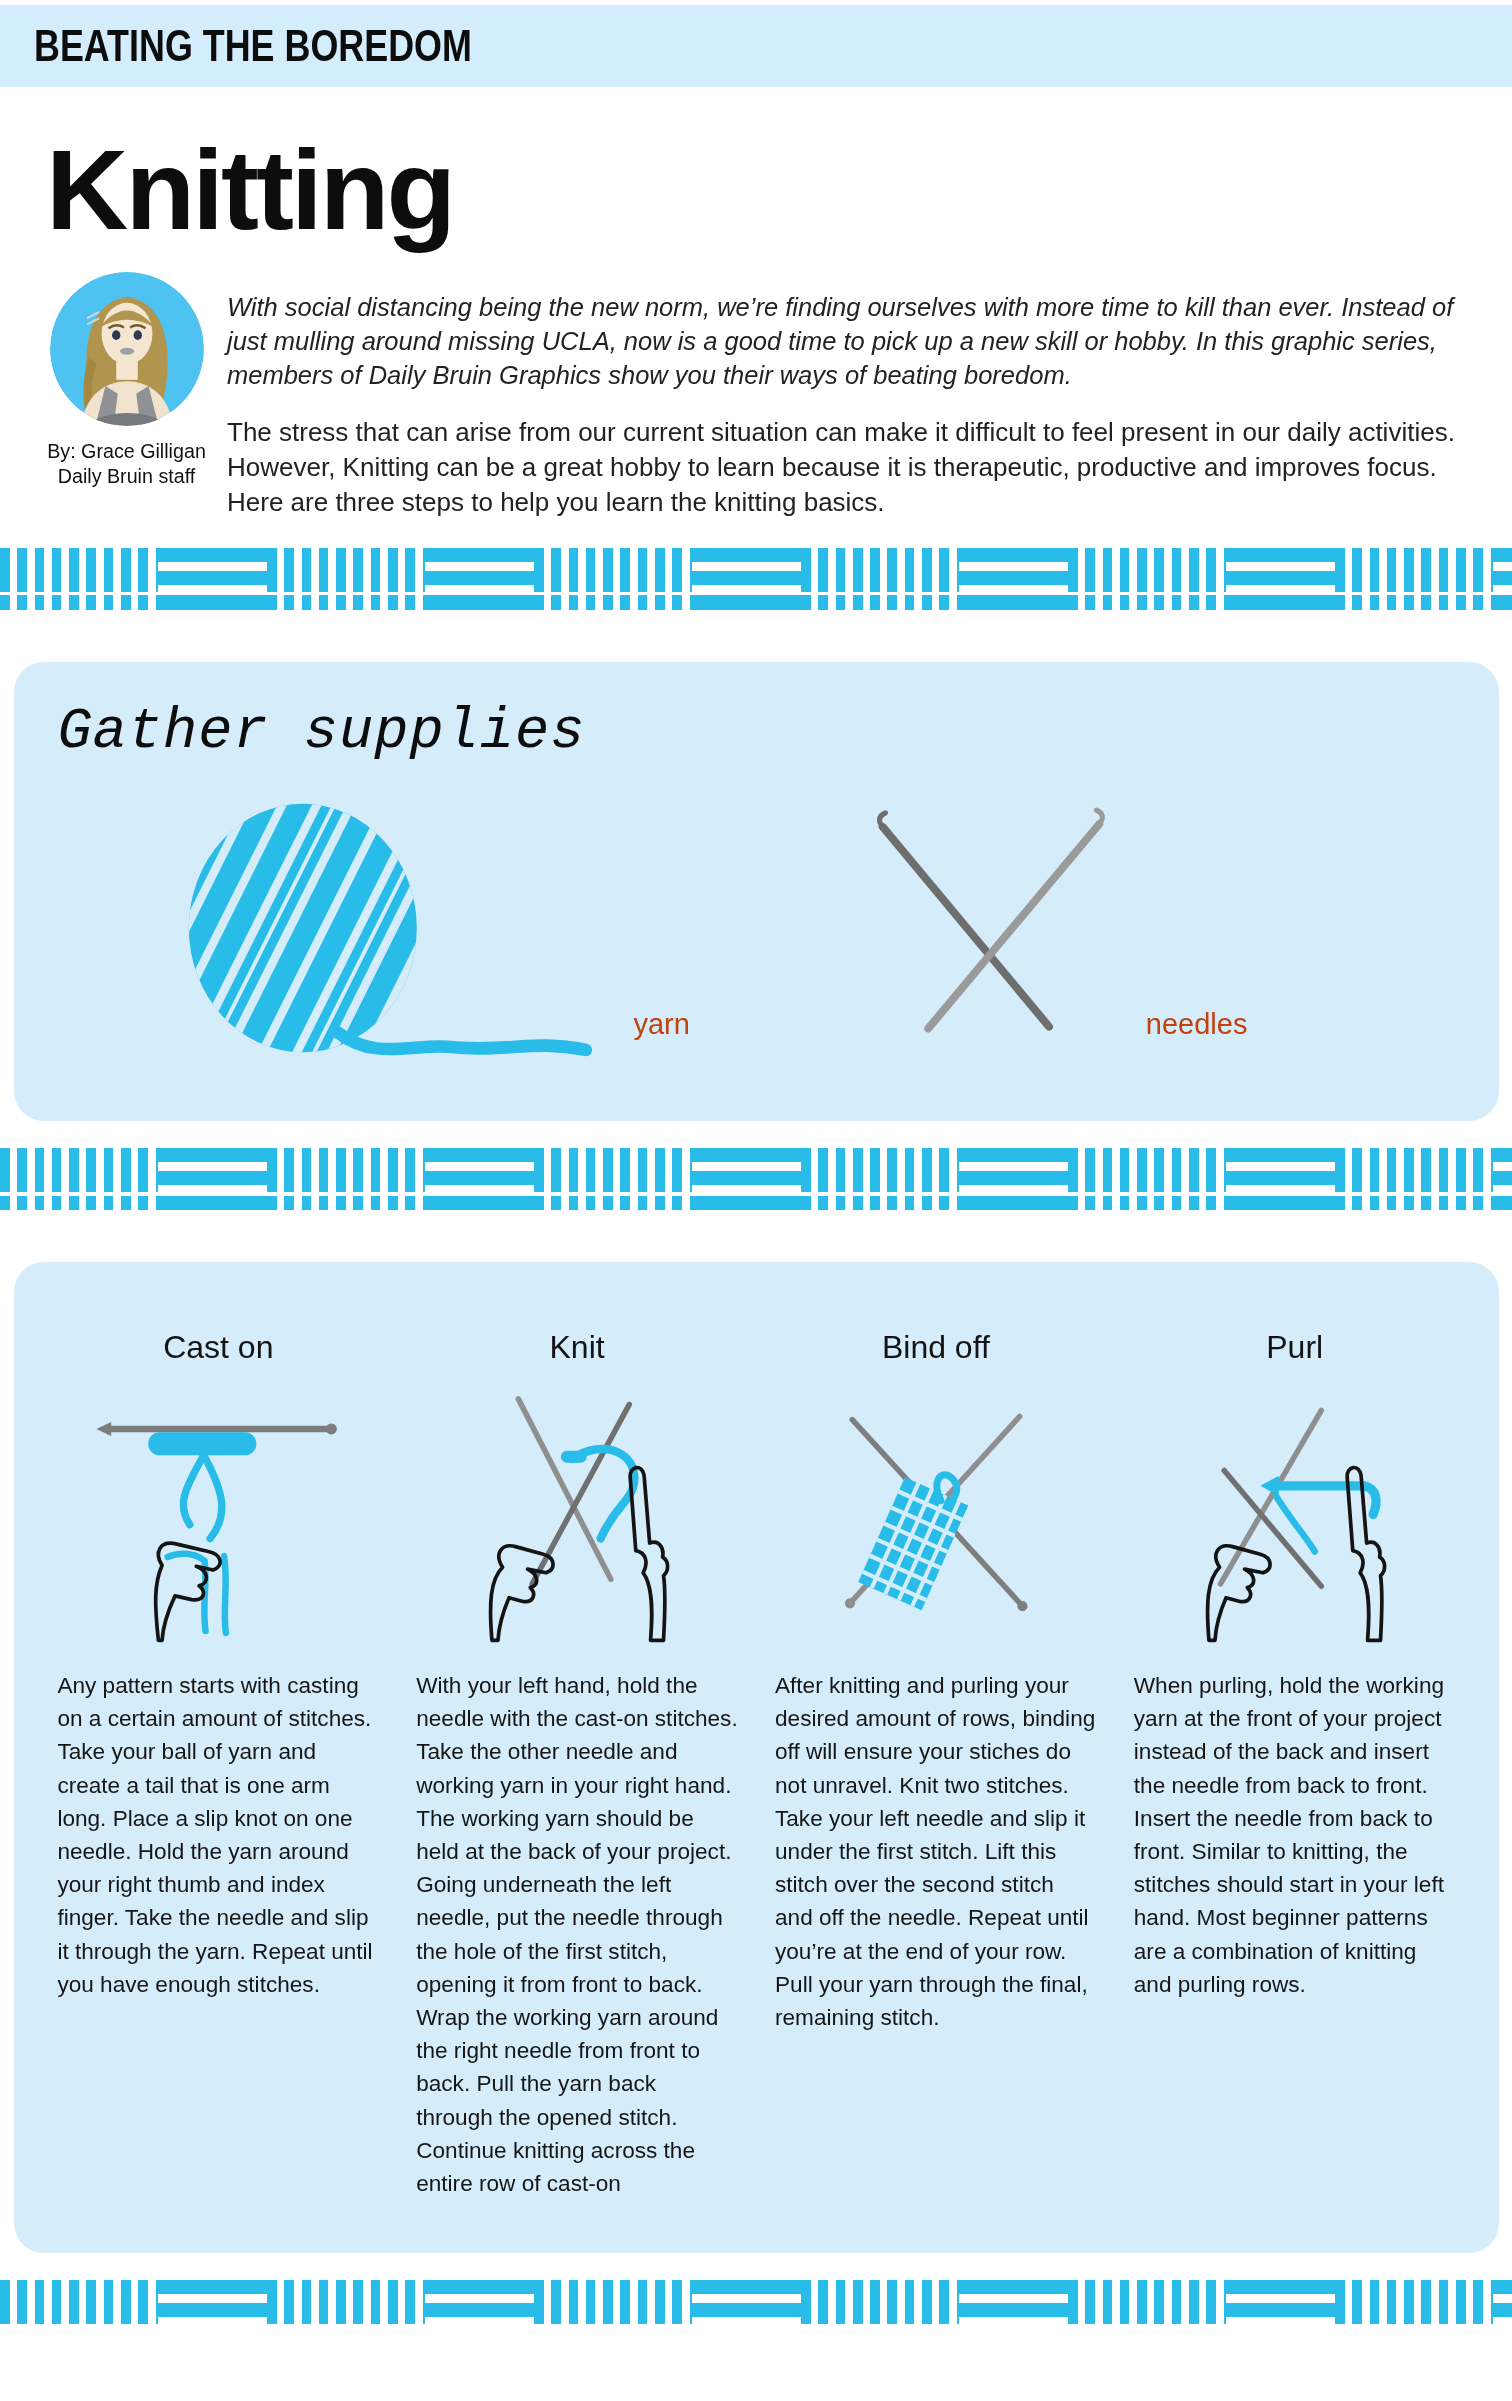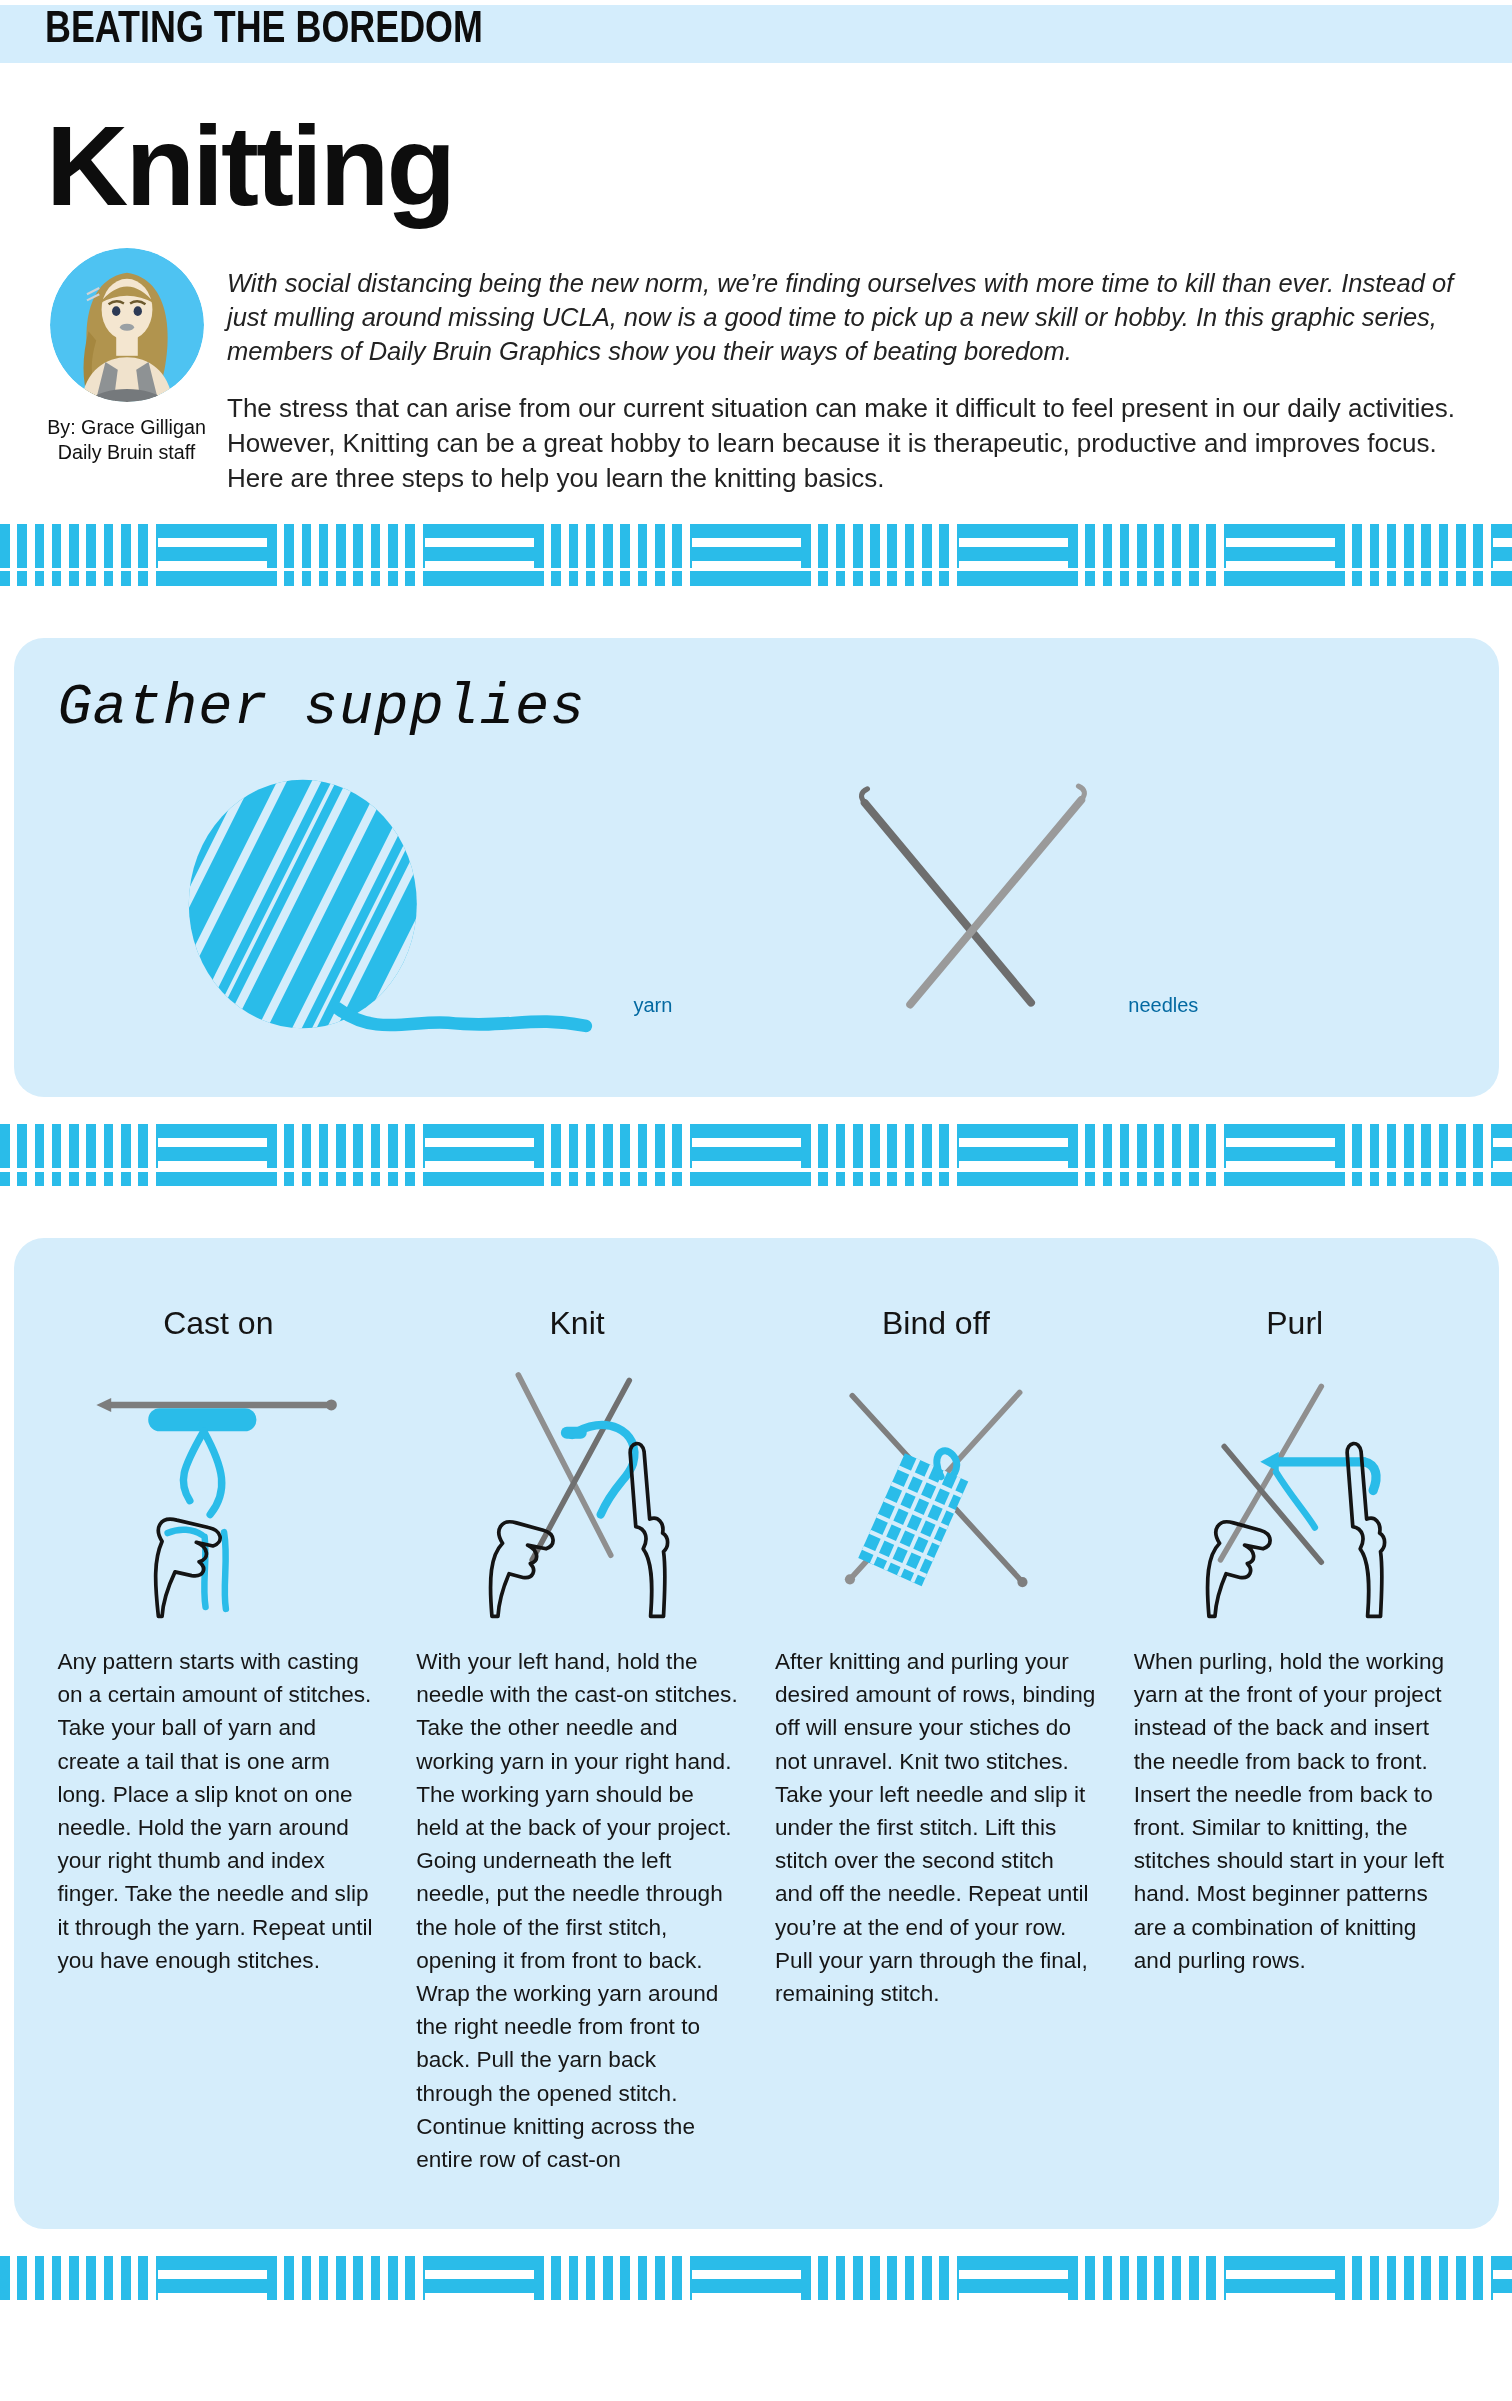--- a/index.html
+++ b/index.html
@@ -9,22 +9,22 @@
     --ink:#1d1d1f;
     --gray1:#6e6e6e;
     --gray2:#9a9a9a;
   }
   *{margin:0;padding:0;box-sizing:border-box;}
   body{
     width:1513px;height:2987px;overflow:hidden;background:#ffffff;
     font-family:"Liberation Sans",sans-serif;color:var(--ink);
   }
   .kicker-bar{
-    margin-top:4.8px;height:58px;background:var(--headerbg);
-    display:flex;align-items:flex-start;padding-left:45px;
+    margin-top:4.8px;height:82px;background:var(--headerbg);
+    display:flex;align-items:center;padding-left:34px;
   }
   .kicker-bar span{
     font-size:39px;font-weight:bold;letter-spacing:0px;color:#0d0d0d;
     transform:scale(.92,1.12);transform-origin:left center;display:inline-block;
   }
   .title{
     margin:37px 0 0 46px;font-size:114px;font-weight:bold;letter-spacing:-2.9px;color:#0d0d0d;
   }
   .intro{display:flex;padding:17.3px 43px 0 46px;}
   .author{flex:0 0 161px;display:flex;flex-direction:column;align-items:center;}
@@ -44,21 +44,21 @@
   .drow.bot .h{background:var(--accent);}
   .panel{
     margin:52px 14.4px 0 14.4px;background:var(--panel);border-radius:30px;
     padding:38px 43px 53px 43px;
   }
   .script-heading{
     font-family:Liberation Mono, monospace;font-style:italic;font-weight:500;
     font-size:57px;letter-spacing:1px;color:#0d0d0d;
   }
   .supplies-row{display:flex;align-items:flex-start;margin-top:34px;padding-left:120px;}
-  .supply-label{font-size:20px;color:#0369a1;align-self:flex-end;margin-bottom:26.4px;}
+  .supply-label{font-size:29px;color:#c2410c;align-self:flex-end;margin-bottom:26.4px;}
   .steps{display:grid;grid-template-columns:repeat(4,1fr);column-gap:37px;margin-top:29px;}
   .step-title{font-size:32px;font-weight:400;text-align:center;color:#141414;}
   .step-fig{height:259px;margin-top:19px;display:flex;align-items:center;justify-content:center;}
   .step-text{margin-top:25px;font-size:22.6px;line-height:1.47;color:#161616;}
 </style>
 </head>
 <body>
 
 <div>
 

